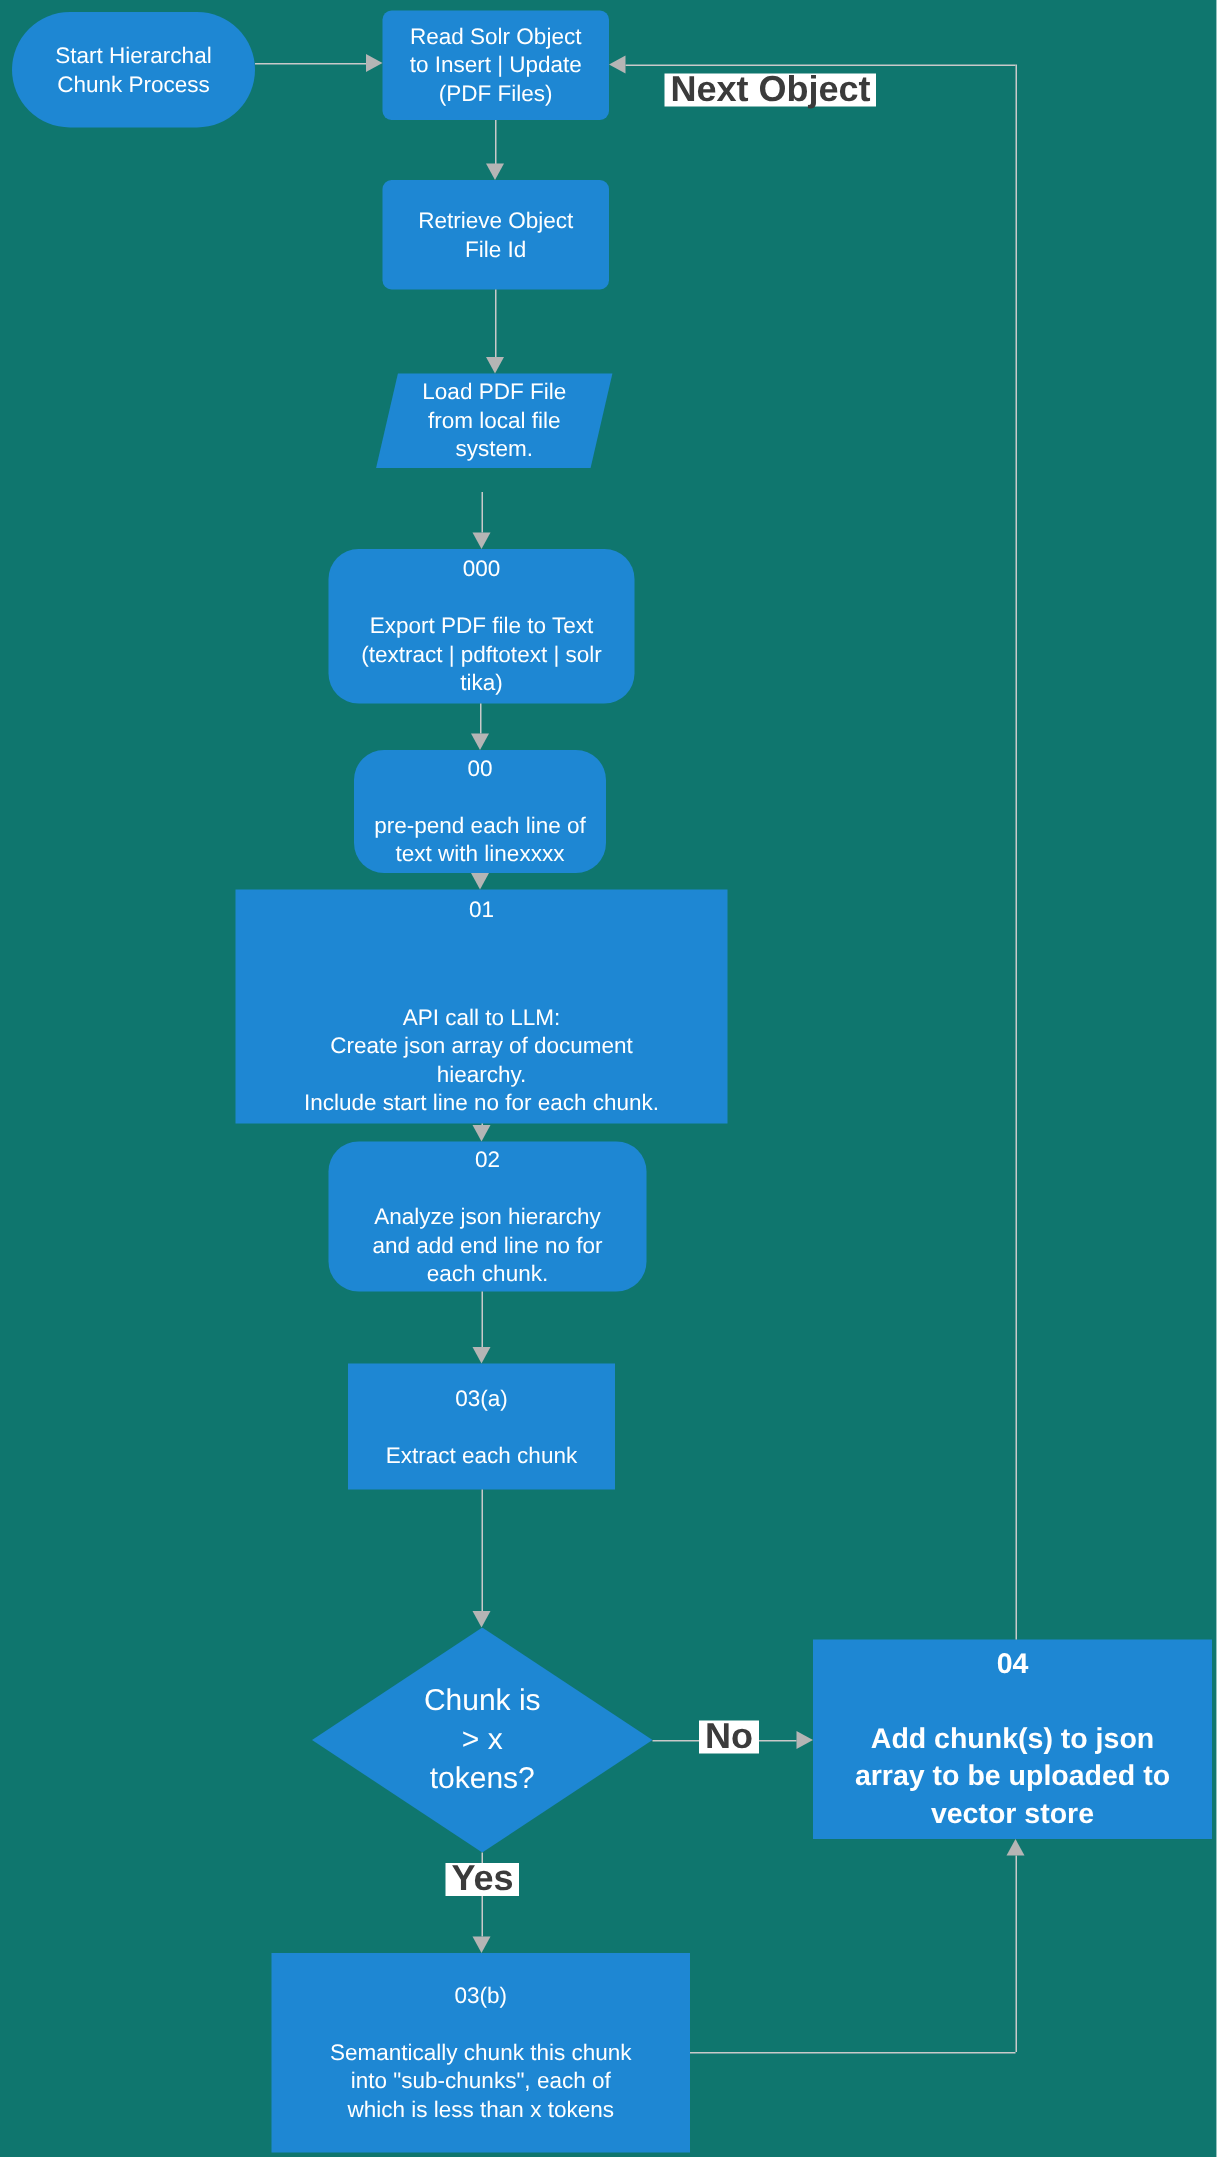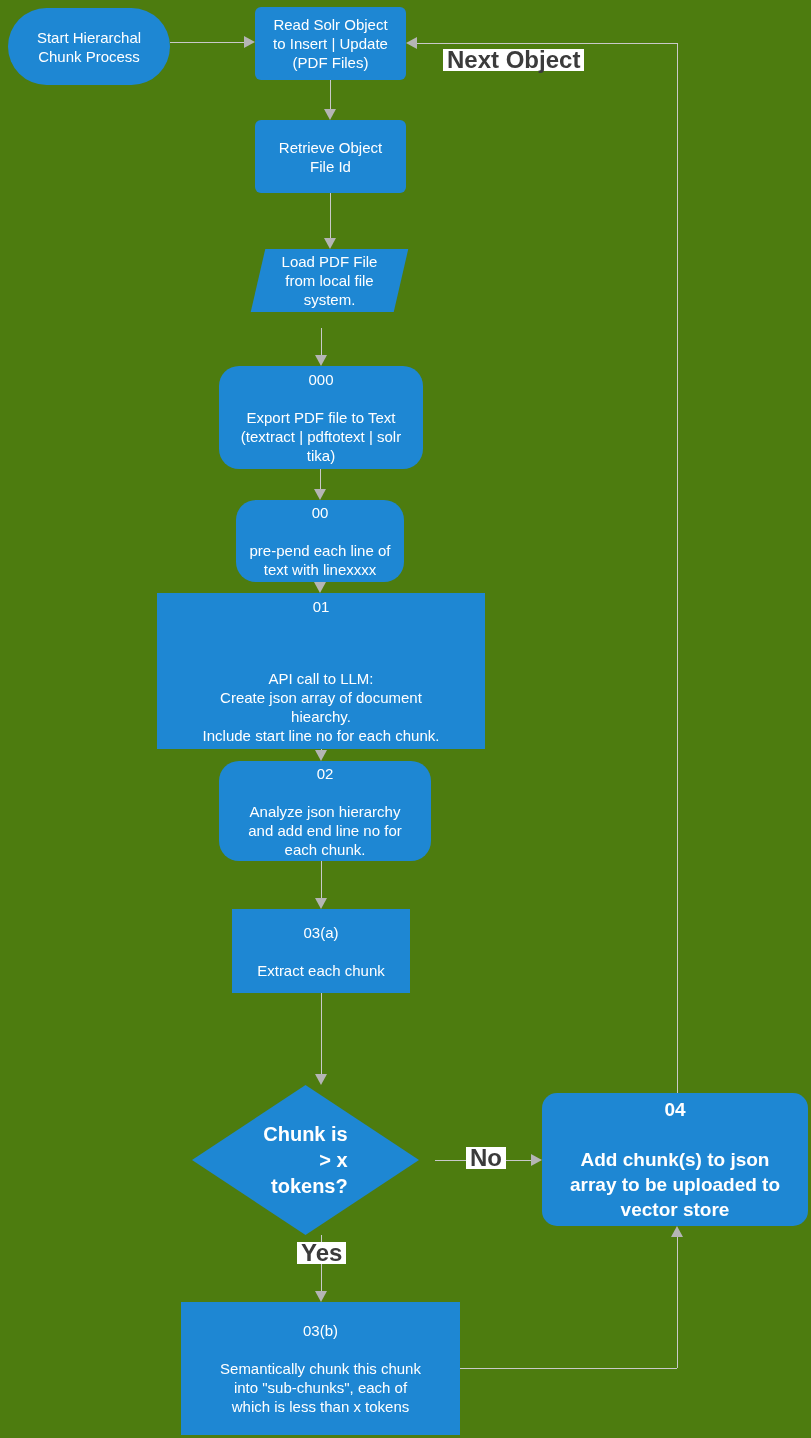--- a/index.html
+++ b/index.html
@@ -1,56 +1,56 @@
 <!DOCTYPE html>
 <html><head>
 <meta charset="utf-8">
 <style>
   html,body{margin:0;padding:0;background:#ffffff;}
   #canvas{
     position:relative;
     width:811px;height:1438px;
-    background:#4d7c0f;
+    background:#0f766e;
     font-family:"Liberation Sans", sans-serif;
     overflow:hidden;
   }
   
   .node{
     position:absolute;
     background:#1e87d3;
     color:#ffffff;
     display:flex;flex-direction:column;
     align-items:center;justify-content:center;
     text-align:center;
     font-size:15px;line-height:19px;
     box-sizing:border-box;
     padding:4px 6px;
   }
   .ntext,.nid,.edge-label{white-space:pre-line;}
   .nid{margin-bottom:19px;}
   .r6{border-radius:6px;justify-content:center;}
   .r8{border-radius:20px;}
-  .r10{border-radius:15px;}
+  .r10{border-radius:0;}
   #n-start{left:8px;top:8px;width:162px;height:77px;border-radius:39px;}
   #n-read{left:255px;top:7px;width:151px;height:73px;}
   #n-retrieve{left:255px;top:120px;width:151px;height:73px;}
   #n-load{left:258px;top:249px;width:143px;height:63px;background:none;}
   #n-load::before{
     content:"";position:absolute;left:0;top:0;right:0;bottom:0;
     background:#1e87d3;transform:skewX(-13deg);z-index:0;
   }
   #n-load .ntext{position:relative;z-index:1;}
   #n-000{left:219px;top:366px;width:204px;height:103px;}
   #n-00{left:236px;top:500px;width:168px;height:82px;}
   #n-01{left:157px;top:593px;width:328px;height:156px;justify-content:space-between;}
   #n-02{left:219px;top:761px;width:212px;height:100px;}
   #n-03a{left:232px;top:909px;width:178px;height:84px;}
   #n-diamond{
-    left:192px;top:1085px;width:227px;height:150px;
-    background:none;font-weight:bold;font-size:20px;line-height:26px;text-align:right;
+    left:208px;top:1085px;width:227px;height:150px;
+    background:none;font-weight:normal;font-size:20px;line-height:26px;
   }
   #n-diamond::before{
     content:"";position:absolute;left:0;top:0;right:0;bottom:0;
     background:#1e87d3;
     clip-path:polygon(50% 0%,100% 50%,50% 100%,0% 50%);z-index:0;
   }
   #n-diamond .ntext{position:relative;z-index:1;}
   #n-04{
     left:542px;top:1093px;width:266px;height:133px;
     font-weight:bold;font-size:19px;line-height:25px;

